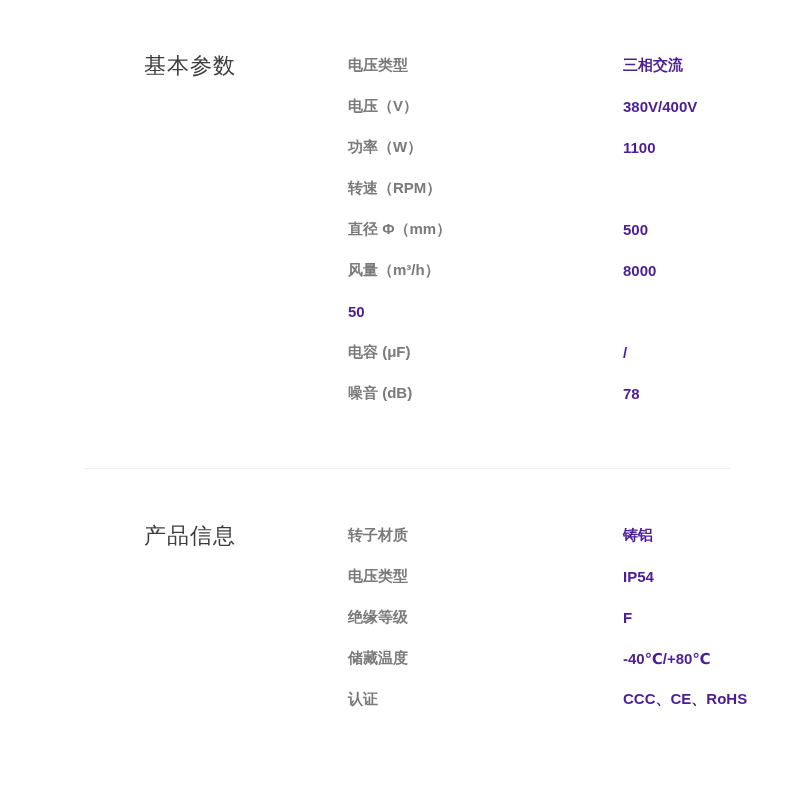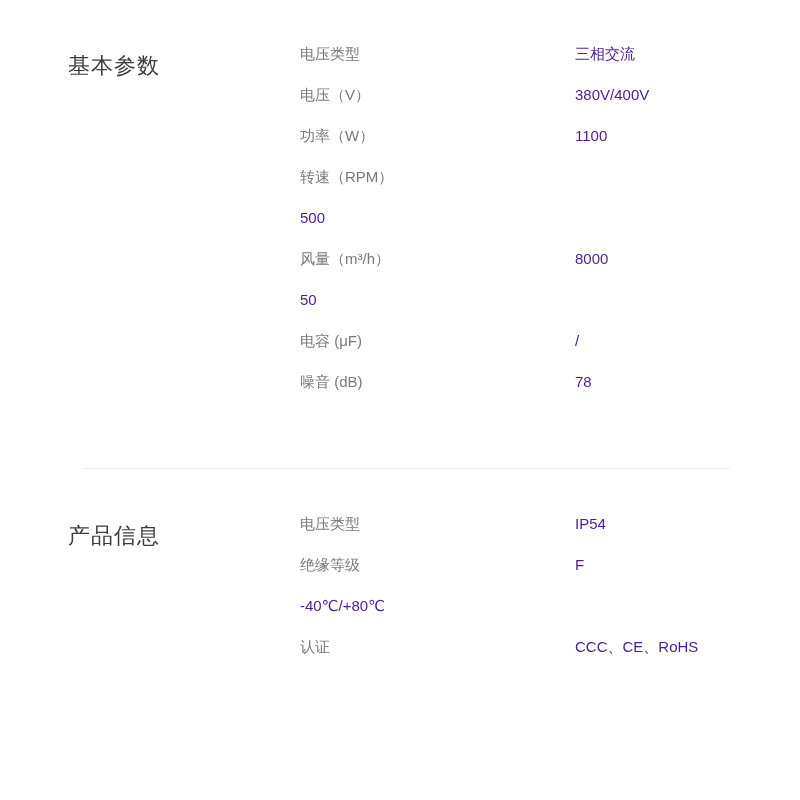--- a/index.html
+++ b/index.html
@@ -17,37 +17,39 @@
   }
   .spec-section {
     display: flex;
     align-items: flex-start;
   }
   .spec-section.first { margin-top: 45px; }
   .spec-section.second { margin-top: 46px; }
   .section-title-col {
     box-sizing: border-box;
     width: 300px;
-    padding-left: 68px;
+    padding-left: 96px;
     flex: 0 0 300px;
+    margin-left: 48px;
   }
   .section-title {
     font-size: 22px;
     line-height: 41px;
     color: #3d3d3d;
     letter-spacing: 1px;
   }
   .rows-col {
     flex: 1 1 auto;
     min-width: 0;
   }
   .spec-row {
     display: flex;
-    align-items: flex-start;
+    align-items: center;
     height: 41px;
+    font-weight: bold;
   }
   .spec-label {
     flex: 0 0 275px;
     font-size: 15px;
     color: #7a7a7a;
   }
   .spec-value {
     flex: 1 1 auto;
     font-size: 15px;
     color: #4c1d95;
@@ -78,20 +80,21 @@
         <div class="spec-value">380V/400V</div>
       </div>
       <div class="spec-row">
         <div class="spec-label">功率（W）</div>
         <div class="spec-value">1100</div>
       </div>
       <div class="spec-row">
         <div class="spec-label">转速（RPM）</div>
       </div>
       <div class="spec-row">
+        <div class="spec-label">直径 Φ（mm）</div>
         <div class="spec-value">500</div>
       </div>
       <div class="spec-row">
         <div class="spec-label">风量（m³/h）</div>
         <div class="spec-value">8000</div>
       </div>
       <div class="spec-row">
         <div class="spec-value">50</div>
       </div>
       <div class="spec-row">
@@ -106,28 +109,33 @@
   </div>
 
   <div class="divider"></div>
 
   <div class="spec-section second">
     <div class="section-title-col">
       <div class="section-title">产品信息</div>
     </div>
     <div class="rows-col">
       <div class="spec-row">
+        <div class="spec-label">转子材质</div>
+        <div class="spec-value">铸铝</div>
+      </div>
+      <div class="spec-row">
         <div class="spec-label">电压类型</div>
         <div class="spec-value">IP54</div>
       </div>
       <div class="spec-row">
         <div class="spec-label">绝缘等级</div>
         <div class="spec-value">F</div>
       </div>
       <div class="spec-row">
+        <div class="spec-label">储藏温度</div>
         <div class="spec-value">-40℃/+80℃</div>
       </div>
       <div class="spec-row">
         <div class="spec-label">认证</div>
         <div class="spec-value">CCC、CE、RoHS</div>
       </div>
     </div>
   </div>
 
 </div>

